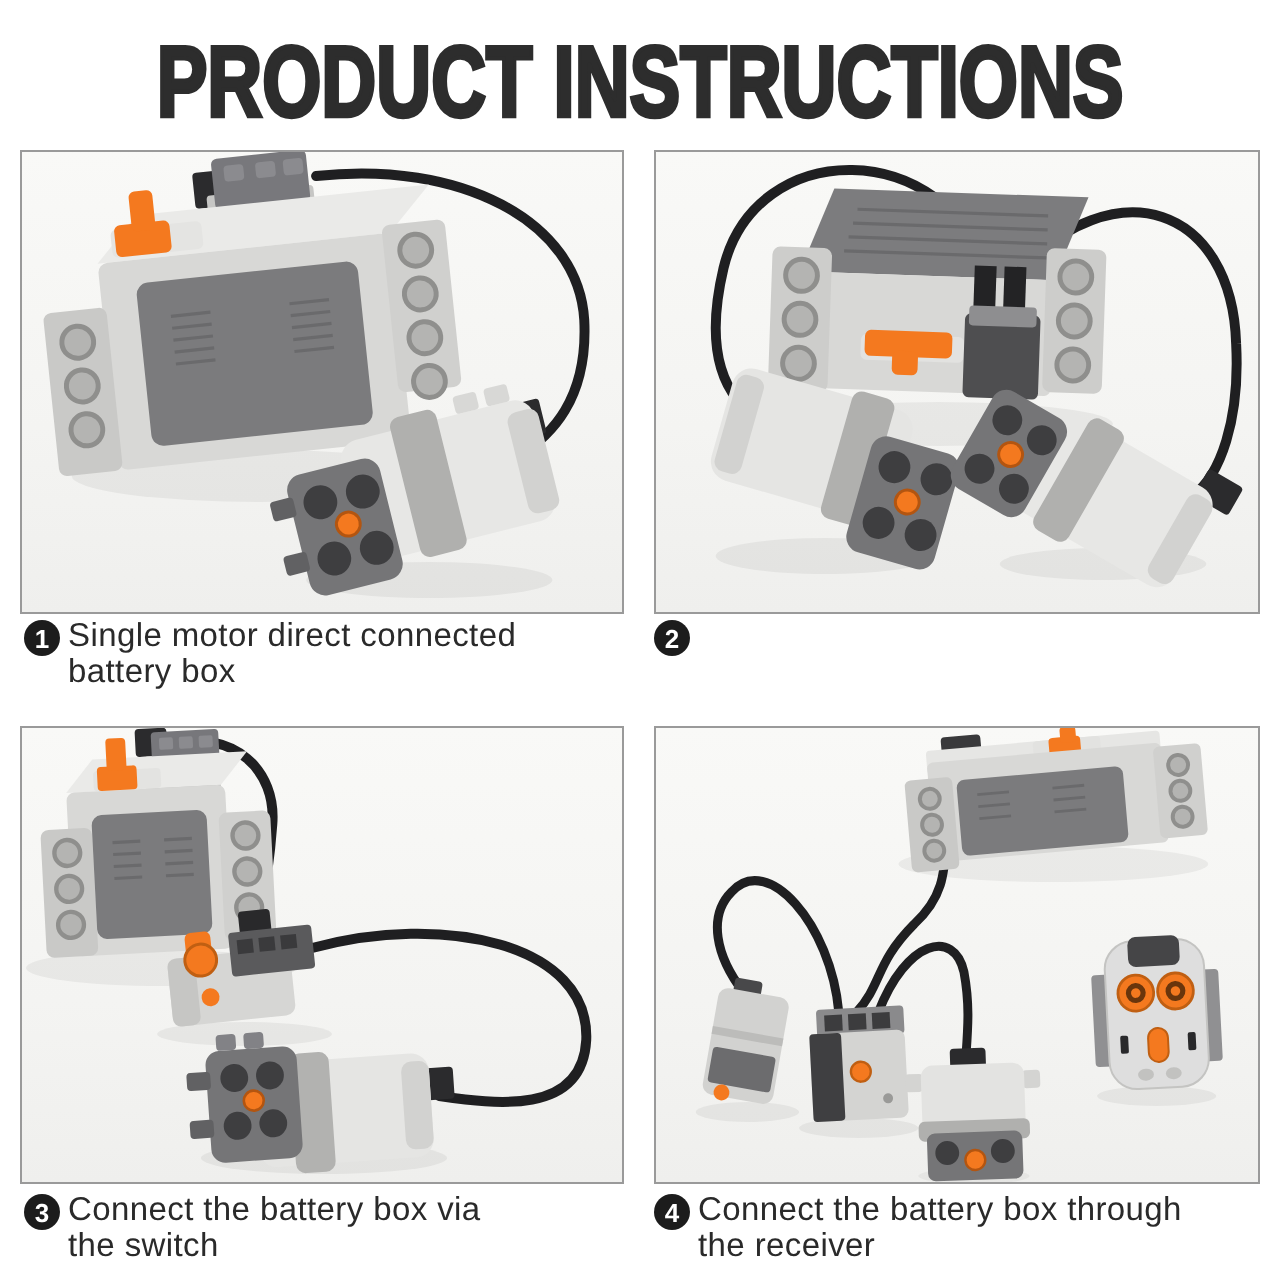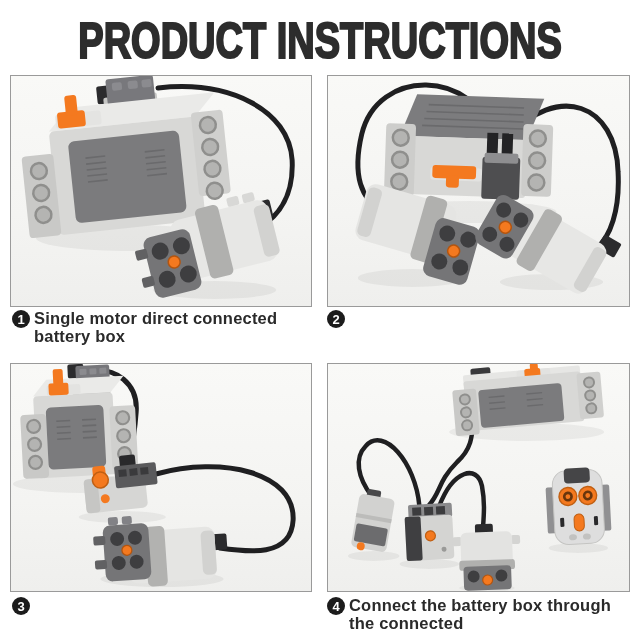--- a/index.html
+++ b/index.html
@@ -9,21 +9,21 @@
   .title{display:inline-block;font-size:50px;line-height:1;font-weight:bold;color:#2d2d2d;
          -webkit-text-stroke:2.2px #2d2d2d;letter-spacing:0px;
          transform:scaleX(0.76);transform-origin:50% 50%;white-space:nowrap;}
   .panel{position:absolute;margin:0;box-sizing:border-box;border:1.5px solid #9a9a9a;
          background:linear-gradient(180deg,#f9f9f7 0%,#f4f4f2 60%,#efefed 100%);}
   .panel svg{display:block;width:100%;height:100%;}
   .caption{position:absolute;display:flex;align-items:flex-start;gap:4px;}
   .badge{flex:0 0 auto;width:18px;height:18px;border-radius:50%;background:#1c1c1c;color:#ffffff;
          font-size:13px;font-weight:bold;display:flex;align-items:center;justify-content:center;
          margin-top:1px;}
-  .cap-text{font-size:16.5px;font-weight:bold;color:#2a2a2a;line-height:1.12;
+  .cap-text{font-size:16.5px;font-weight:normal;color:#2a2a2a;line-height:1.12;
             letter-spacing:0.2px;white-space:pre;}
   .cable{fill:none;stroke:#1f1f21;stroke-width:5;stroke-linecap:round;}
   .vent{fill:none;stroke:#6a6a6c;stroke-width:1.6;}
 </style>
 </head>
 <body>
 
 <div class="page">
 
   <div class="title-wrap">
@@ -272,20 +272,22 @@
   <div class="caption" style="left:12px;top:309px;width:302px">
     <span class="badge">1</span>
     <span class="cap-text">Single motor direct connected
 battery box</span>
   </div>
   <div class="caption" style="left:327px;top:309px;width:313px">
     <span class="badge">2</span>
   </div>
   <div class="caption" style="left:12px;top:596px;width:302px">
     <span class="badge">3</span>
+    <span class="cap-text">Connect the battery box via
+the switch</span>
   </div>
   <div class="caption" style="left:327px;top:596px;width:313px">
     <span class="badge">4</span>
     <span class="cap-text">Connect the battery box through
-the connected</span>
+the receiver</span>
   </div>
 
 </div>
 
 </body></html>

